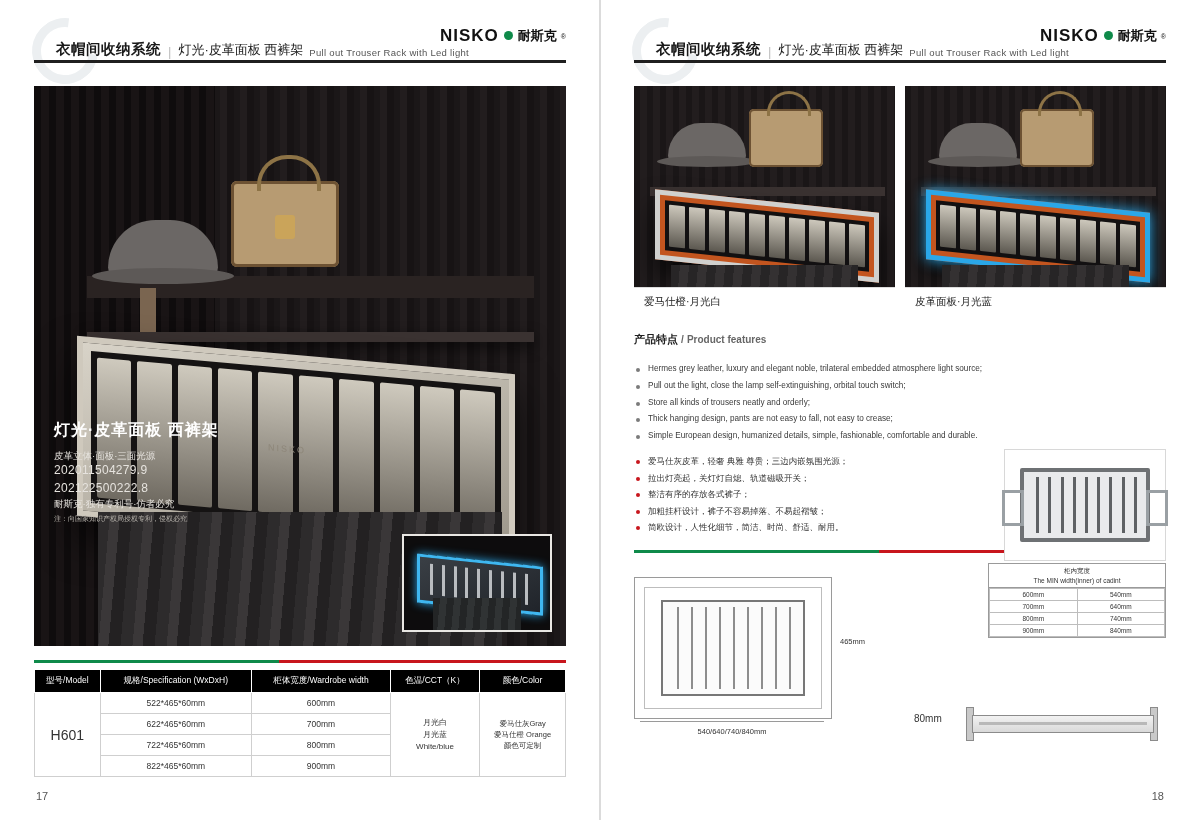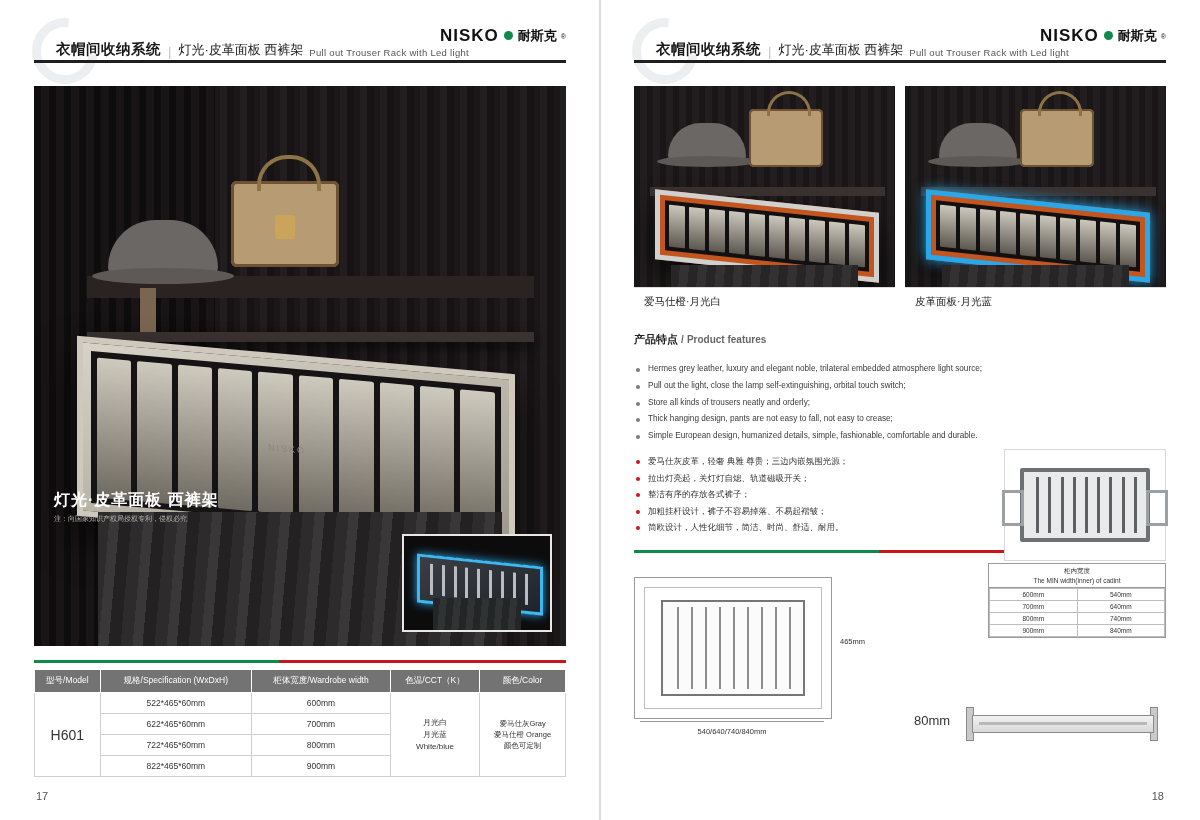--- a/index.html
+++ b/index.html
@@ -78,21 +78,21 @@
   .inset .ir{position:absolute;left:9%;top:26%;width:82%;height:46%;background:linear-gradient(150deg,#3a3f45,#20242a);
     border:3px solid #3fb7f0;box-shadow:0 0 10px #2ba6e6;transform:skewY(6deg);}
   .inset .ir i{position:absolute;top:6px;bottom:6px;width:3px;background:#b9bcc0;}
   .inset .cur{position:absolute;left:20%;right:20%;bottom:0;height:34%;background:repeating-linear-gradient(95deg,#232526 0 7px,#303334 7px 14px);}
 
   
   .tbl-wrap{margin:14px 34px 0 34px;}
   .tbl-topline{height:3px;background:linear-gradient(to right,#0f8a4a 0 46%,#c8161d 46% 100%);margin-bottom:6px;}
   table.spec{width:100%;border-collapse:collapse;font-size:8.5px;color:#333;}
   table.spec th{
-    background:#737373;color:#fff;font-weight:normal;font-size:8.5px;
+    background:#000000;color:#fff;font-weight:normal;font-size:8.5px;
     border:1px solid #fff;padding:5px 2px;text-align:center;
   }
   table.spec td{border:1px solid #cfcfcf;padding:5px 2px;text-align:center;color:#333;}
   .model-cell{font-size:14px;color:#222;}
   .cct-cell{font-size:8px;line-height:1.5;}
   .color-cell{font-size:7.5px;line-height:1.5;}
 
   .pageno{position:absolute;bottom:18px;font-size:11px;color:#555;}
   .pageno.l{left:36px;}
   .pageno.r{right:36px;}
@@ -151,21 +151,21 @@
   .tbl2{position:absolute;right:0;top:0;width:176px;border:1px solid #9a9a9a;font-size:6.5px;color:#333;}
   .tbl2 .t2head{text-align:center;border-bottom:1px solid #9a9a9a;padding:2px 0;line-height:1.5;}
   .tbl2 table{width:100%;border-collapse:collapse;}
   .tbl2 td{border:1px solid #bdbdbd;text-align:center;padding:2px 0;}
 
   .side-dwg{position:absolute;right:8px;bottom:10px;width:200px;height:64px;}
   .side-dwg .bar{position:absolute;left:14px;right:4px;top:26px;height:16px;border:1px solid #8b8b8b;background:linear-gradient(to bottom,#f2f2f2,#d9d9d9);}
   .side-dwg .bar:after{content:"";position:absolute;left:6px;right:6px;top:6px;height:3px;background:#b8b8b8;}
   .side-dwg .cap{position:absolute;left:8px;top:18px;width:6px;height:32px;background:#c9c9c9;border:1px solid #8b8b8b;}
   .side-dwg .cap2{position:absolute;right:0;top:18px;width:6px;height:32px;background:#c9c9c9;border:1px solid #8b8b8b;}
-  .side-dim{position:absolute;left:-44px;top:24px;font-size:13px;color:#333;}
+  .side-dim{position:absolute;left:-44px;top:24px;font-size:10px;color:#333;}
 </style>
 </head>
 <body>
 
 <div class="spread">
 
   <div class="page left">
 
     <div class="hdr">
       <div class="cmark"></div>
@@ -204,20 +204,26 @@
             <i></i>
             <i></i>
             <i></i>
         </div>
       </div>
       <div class="logo-emboss">NISKO</div>
       <div class="curtain"></div>
 
       <div class="caption-box">
         <div class="caption-title">灯光·皮革面板 西裤架</div>
+        <div class="caption-sub">
+          <div>皮革立体·面板·三面光源</div>
+          <div><b>202011504279.9</b></div>
+          <div><b>202122500222.8</b></div>
+          <div>耐斯克·独有专利号·仿者必究</div>
+        </div>
         <div class="caption-note">注：向国家知识产权局授权专利，侵权必究</div>
       </div>
 
       <div class="inset">
         <div class="ir">
           <i style="left:8%"></i>
             <i style="left:18%"></i>
             <i style="left:28%"></i>
             <i style="left:38%"></i>
           <i style="left:48%"></i>

